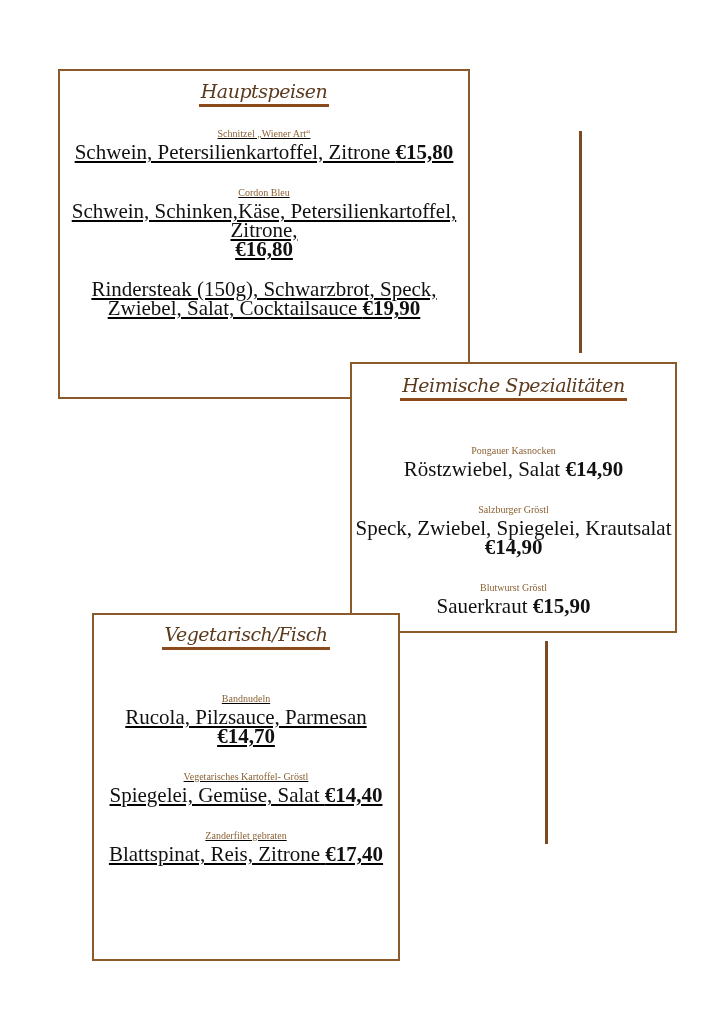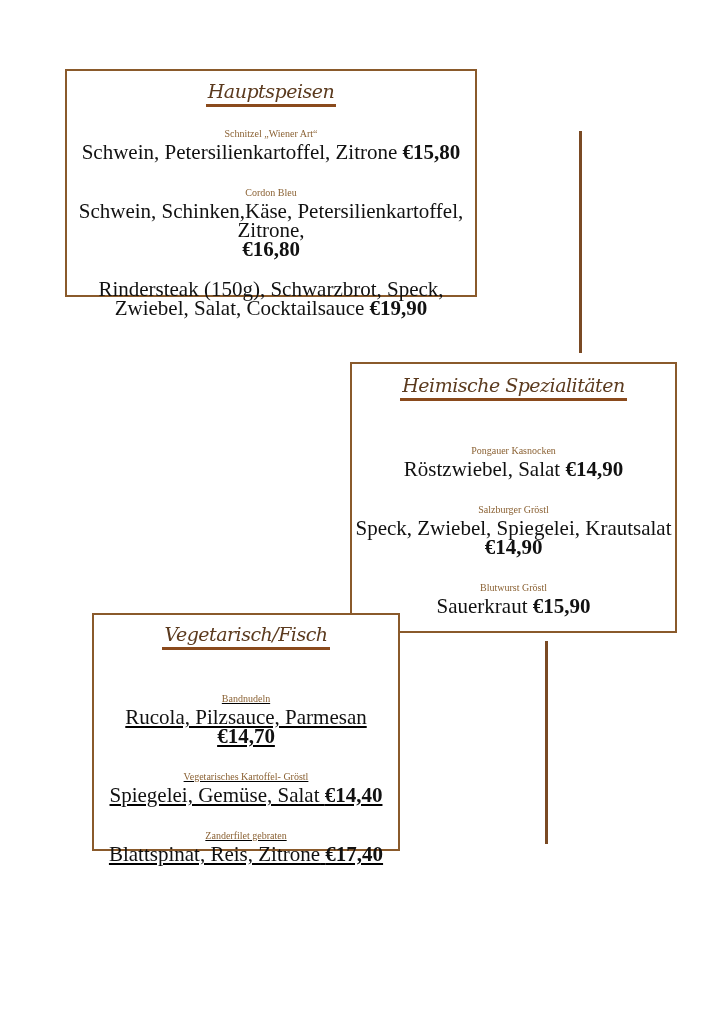--- a/index.html
+++ b/index.html
@@ -49,39 +49,40 @@
       font-weight: bold;
     }
     .vline {
       position: absolute;
       width: 3px;
       background: #7a4a24;
     }
 
     
     #box-haupt {
-      left: 65px; top: 69px; width: 412px; height: 228px;
+      left: 58px; top: 69px; width: 412px; height: 330px;
       z-index: 1;
+      text-decoration: underline;
     }
     #box-haupt .box-title { margin-top: 8px; }
     #box-haupt .dish-list { margin-top: 17px; }
     #box-haupt .dish + .dish { margin-top: 21px; }
 
     
     #box-heim {
       left: 350px; top: 362px; width: 327px; height: 271px;
       z-index: 2;
     }
     #box-heim .box-title { margin-top: 9px; text-align: center; }
     #box-heim .dish-list { margin-top: 40px; }
     #box-heim .dish + .dish { margin-top: 21px; }
 
     
     #box-veg {
-      left: 92px; top: 613px; width: 308px; height: 238px;
+      left: 92px; top: 613px; width: 308px; height: 348px;
       z-index: 3;
     }
     #box-veg .box-title { margin-top: 7px; }
     #box-veg .dish-list { margin-top: 39px; text-decoration: underline; }
     #box-veg .dish + .dish { margin-top: 21px; }
 
     #vline-top { left: 579px; top: 131px; height: 222px; z-index: 0; }
     #vline-bottom { left: 545px; top: 641px; height: 203px; z-index: 0; }
   </style>
 </head>

